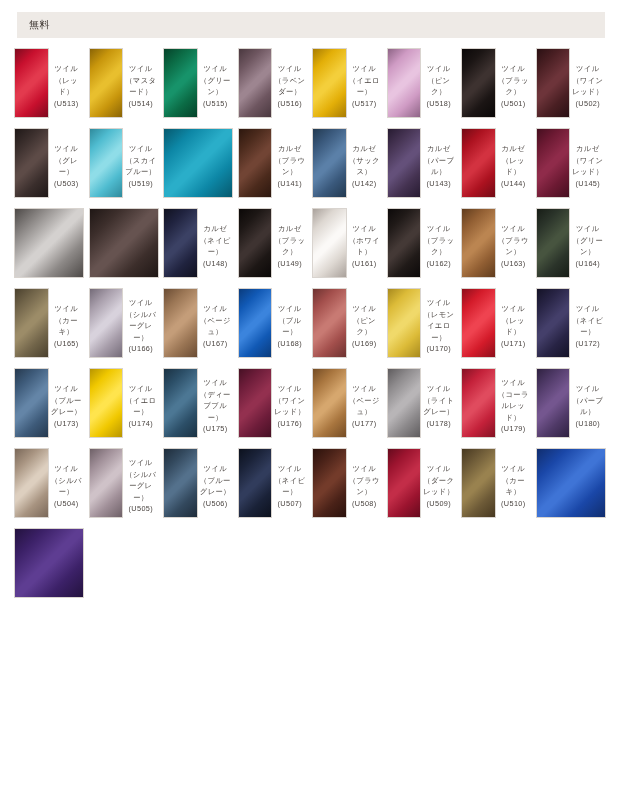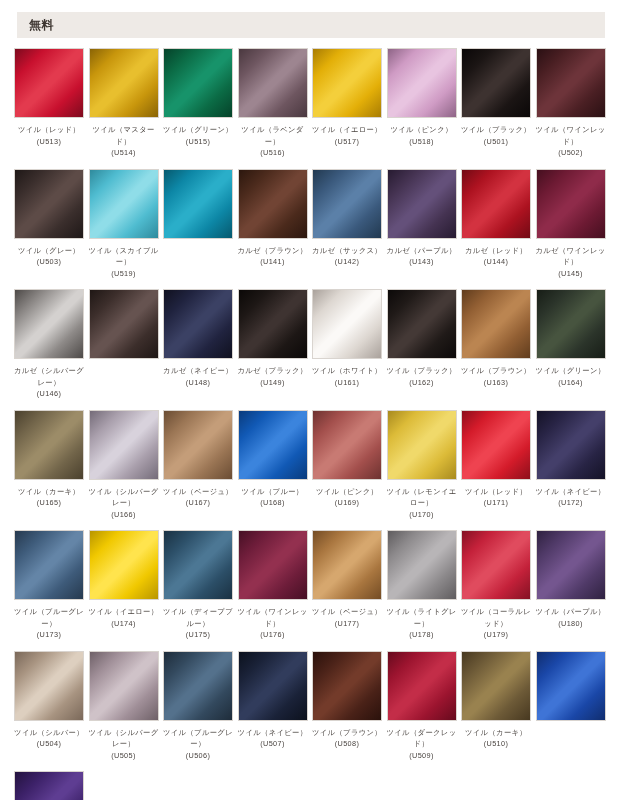--- a/index.html
+++ b/index.html
@@ -24,40 +24,40 @@
   
   .section-header {
     margin: 12px 17px 0 17px;
     height: 26px;
     background: #eeeae6;
     display: flex;
     align-items: center;
     padding-left: 12px;
   }
   .section-header .title {
-    font-size: 12px;
+    font-size: 10px;
     color: #3c3530;
-    font-weight: bold;
+    font-weight: normal;
     letter-spacing: 0.5px;
   }
 
   
   .grid {
     margin: 0 0 0 14px;
     width: 596px;
     display: flex;
     flex-wrap: wrap;
     align-content: flex-start;
   }
   .cell {
     width: 70px;
     margin-right: 4.5px;
     margin-top: 10px;
     display: flex;
-    flex-direction: column;
+    flex-direction: row;
     align-items: center;
   }
   .cell:nth-child(8n) { margin-right: 0; }
 
   .swatch {
     width: 70px;
     height: 70px;
     border: 1px solid #d9d4cf;
     position: relative;
     overflow: hidden;
@@ -188,21 +188,20 @@
       <div class="cell">
         <div class="swatch">
           <div class="sheen" style="background: linear-gradient(135deg, rgb(69, 15, 31) 0%, rgb(109, 26, 51) 22%, rgb(143, 43, 74) 47%, rgb(143, 43, 74) 53%, rgb(109, 26, 51) 74%, rgb(69, 15, 31) 100%);"></div>
         </div>
         <div class="cell-label">カルゼ（ワインレッド）<span class="cell-code">(U145)</span></div>
       </div>
       <div class="cell">
         <div class="swatch">
           <div class="sheen" style="background: linear-gradient(135deg, rgb(77, 73, 71) 0%, rgb(141, 137, 135) 22%, rgb(212, 209, 207) 47%, rgb(212, 209, 207) 53%, rgb(141, 137, 135) 74%, rgb(77, 73, 71) 100%);"></div>
         </div>
-        <div class="cell-label">カルゼ（シルバーグレー）<span class="cell-code">(U146)</span></div>
       </div>
       <div class="cell">
         <div class="swatch">
           <div class="sheen" style="background: linear-gradient(135deg, rgb(31, 23, 21) 0%, rgb(60, 46, 43) 22%, rgb(102, 83, 80) 47%, rgb(102, 83, 80) 53%, rgb(60, 46, 43) 74%, rgb(31, 23, 21) 100%);"></div>
         </div>
       </div>
       <div class="cell">
         <div class="swatch">
           <div class="sheen" style="background: linear-gradient(135deg, rgb(16, 17, 31) 0%, rgb(32, 35, 63) 22%, rgb(59, 65, 100) 47%, rgb(59, 65, 100) 53%, rgb(32, 35, 63) 74%, rgb(16, 17, 31) 100%);"></div>
         </div>

